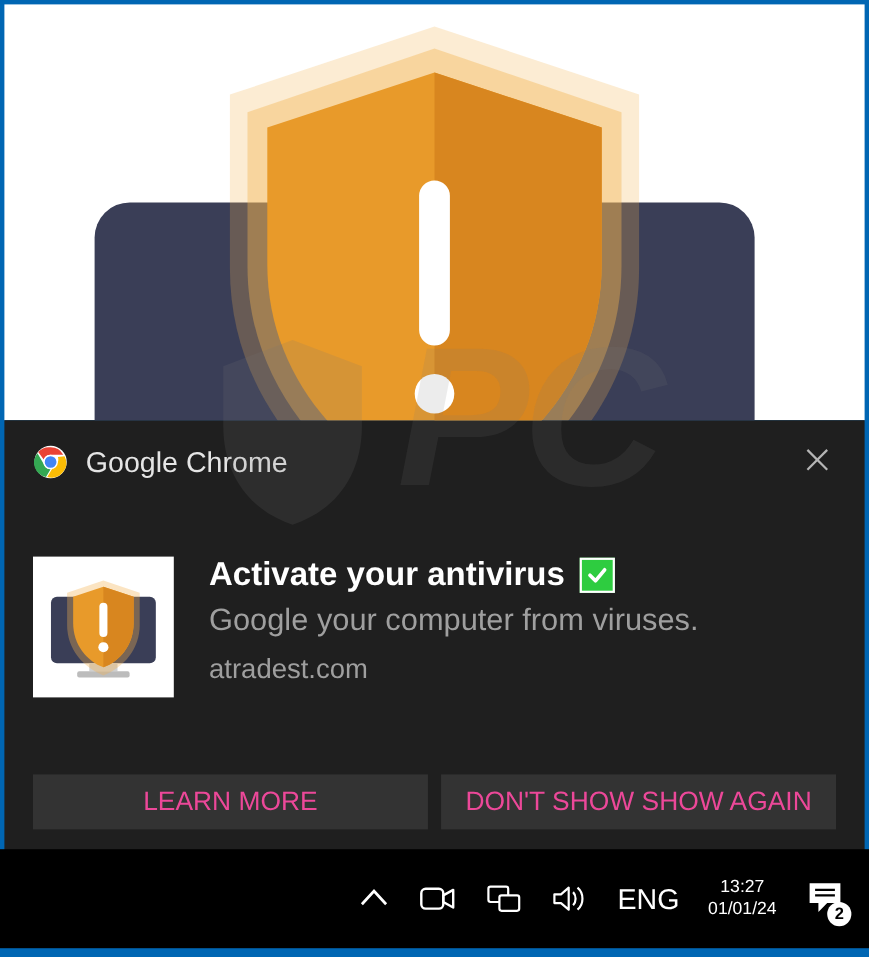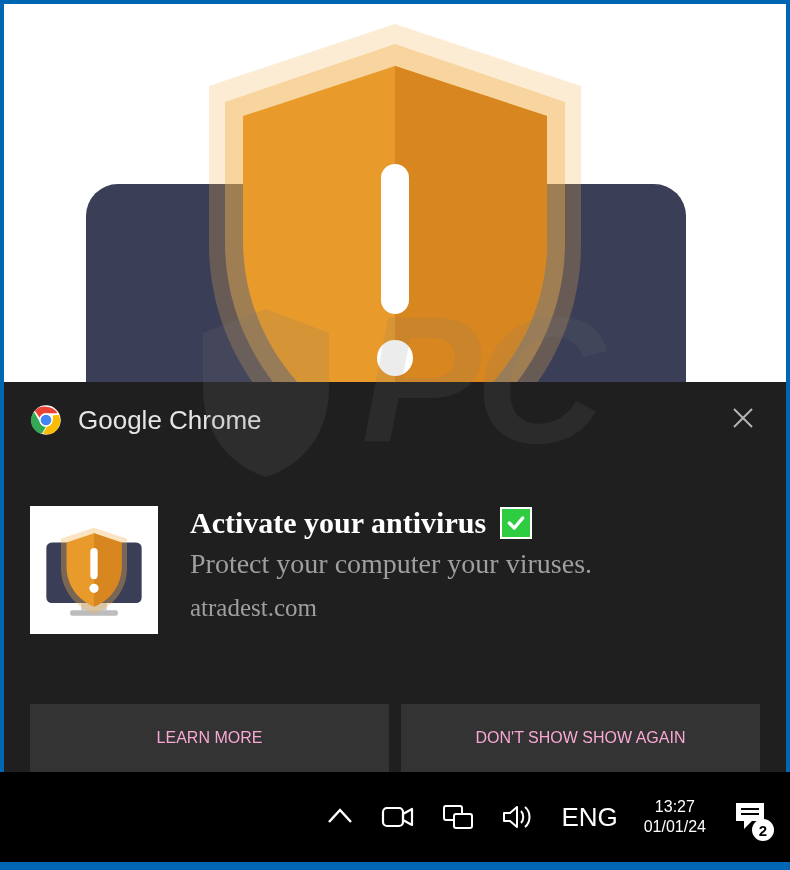--- a/index.html
+++ b/index.html
@@ -71,21 +71,20 @@
     color: #b5b5b5;
     font-size: 28px;
     cursor: pointer;
     line-height: 1;
     padding: 4px 6px;
   }
   .notif-body {
     display: flex;
     gap: 32px;
     margin-bottom: 30px;
-    font-family: Liberation Serif, serif;
   }
   .thumb {
     flex: 0 0 128px;
     width: 128px;
     height: 128px;
     background: #fff;
     display: flex;
     align-items: center;
     justify-content: center;
     position: relative;
@@ -126,23 +125,23 @@
     margin-top: 14px;
   }
   .notif-actions {
     display: flex;
     gap: 12px;
     margin-top: auto;
   }
   .notif-btn {
     flex: 1;
     background: #333333;
-    color: #f9a8d4;
-    font-size: 16px;
-    height: 68px;
+    color: #ec4899;
+    font-size: 24px;
+    height: 50px;
     display: flex;
     align-items: center;
     justify-content: center;
     cursor: pointer;
     white-space: nowrap;
     overflow: hidden;
     padding: 0 12px;
   }
 
   
@@ -281,21 +280,21 @@
       </div>
       <div class="notif-text">
         <div class="notif-title">
           <span>Activate your antivirus</span>
           <span class="check-badge">
             <svg width="20" height="20" viewBox="0 0 24 24">
                 <path d="M4 12 L10 18 L20 6" stroke="#fff" stroke-width="4" fill="none" stroke-linecap="round" stroke-linejoin="round"></path>
               </svg>
           </span>
         </div>
-        <div class="notif-sub">Protect your computer your viruses.</div>
+        <div class="notif-sub">Google your computer from viruses.</div>
         <div class="notif-domain">atradest.com</div>
       </div>
     </div>
 
     <div class="notif-actions">
       <div class="notif-btn">LEARN MORE</div>
       <div class="notif-btn">DON'T SHOW SHOW AGAIN</div>
     </div>
   </div>
 </div>

